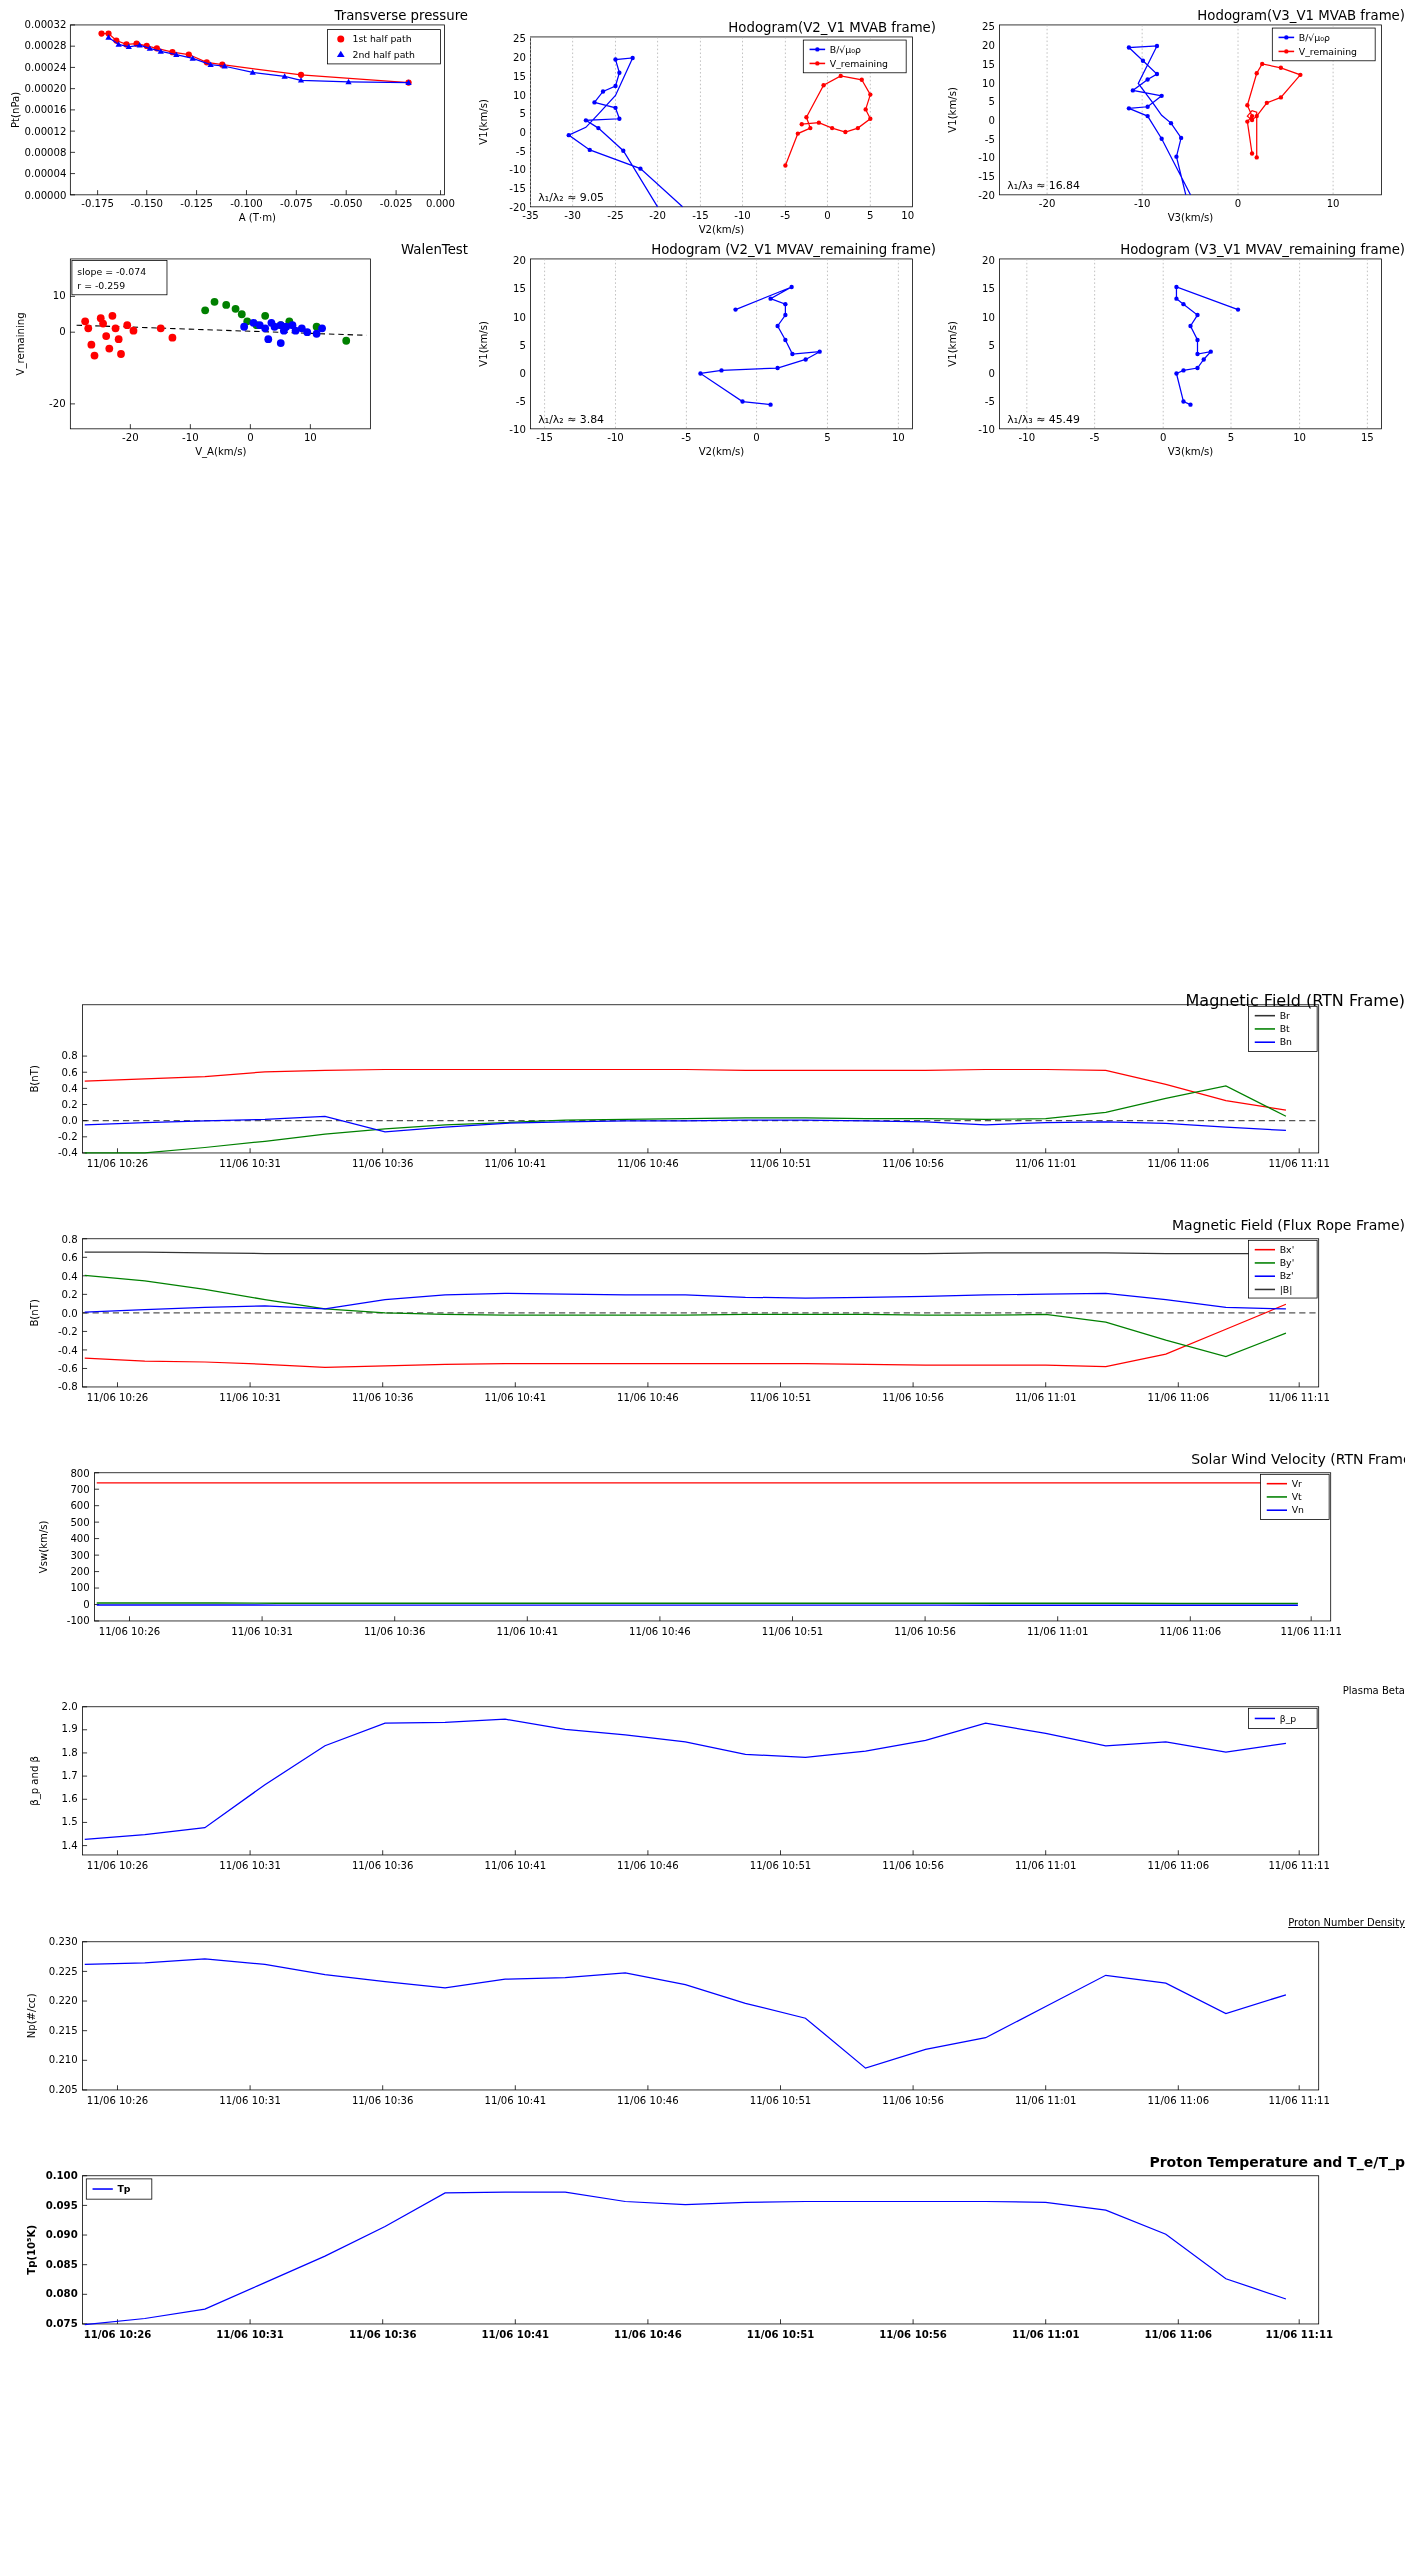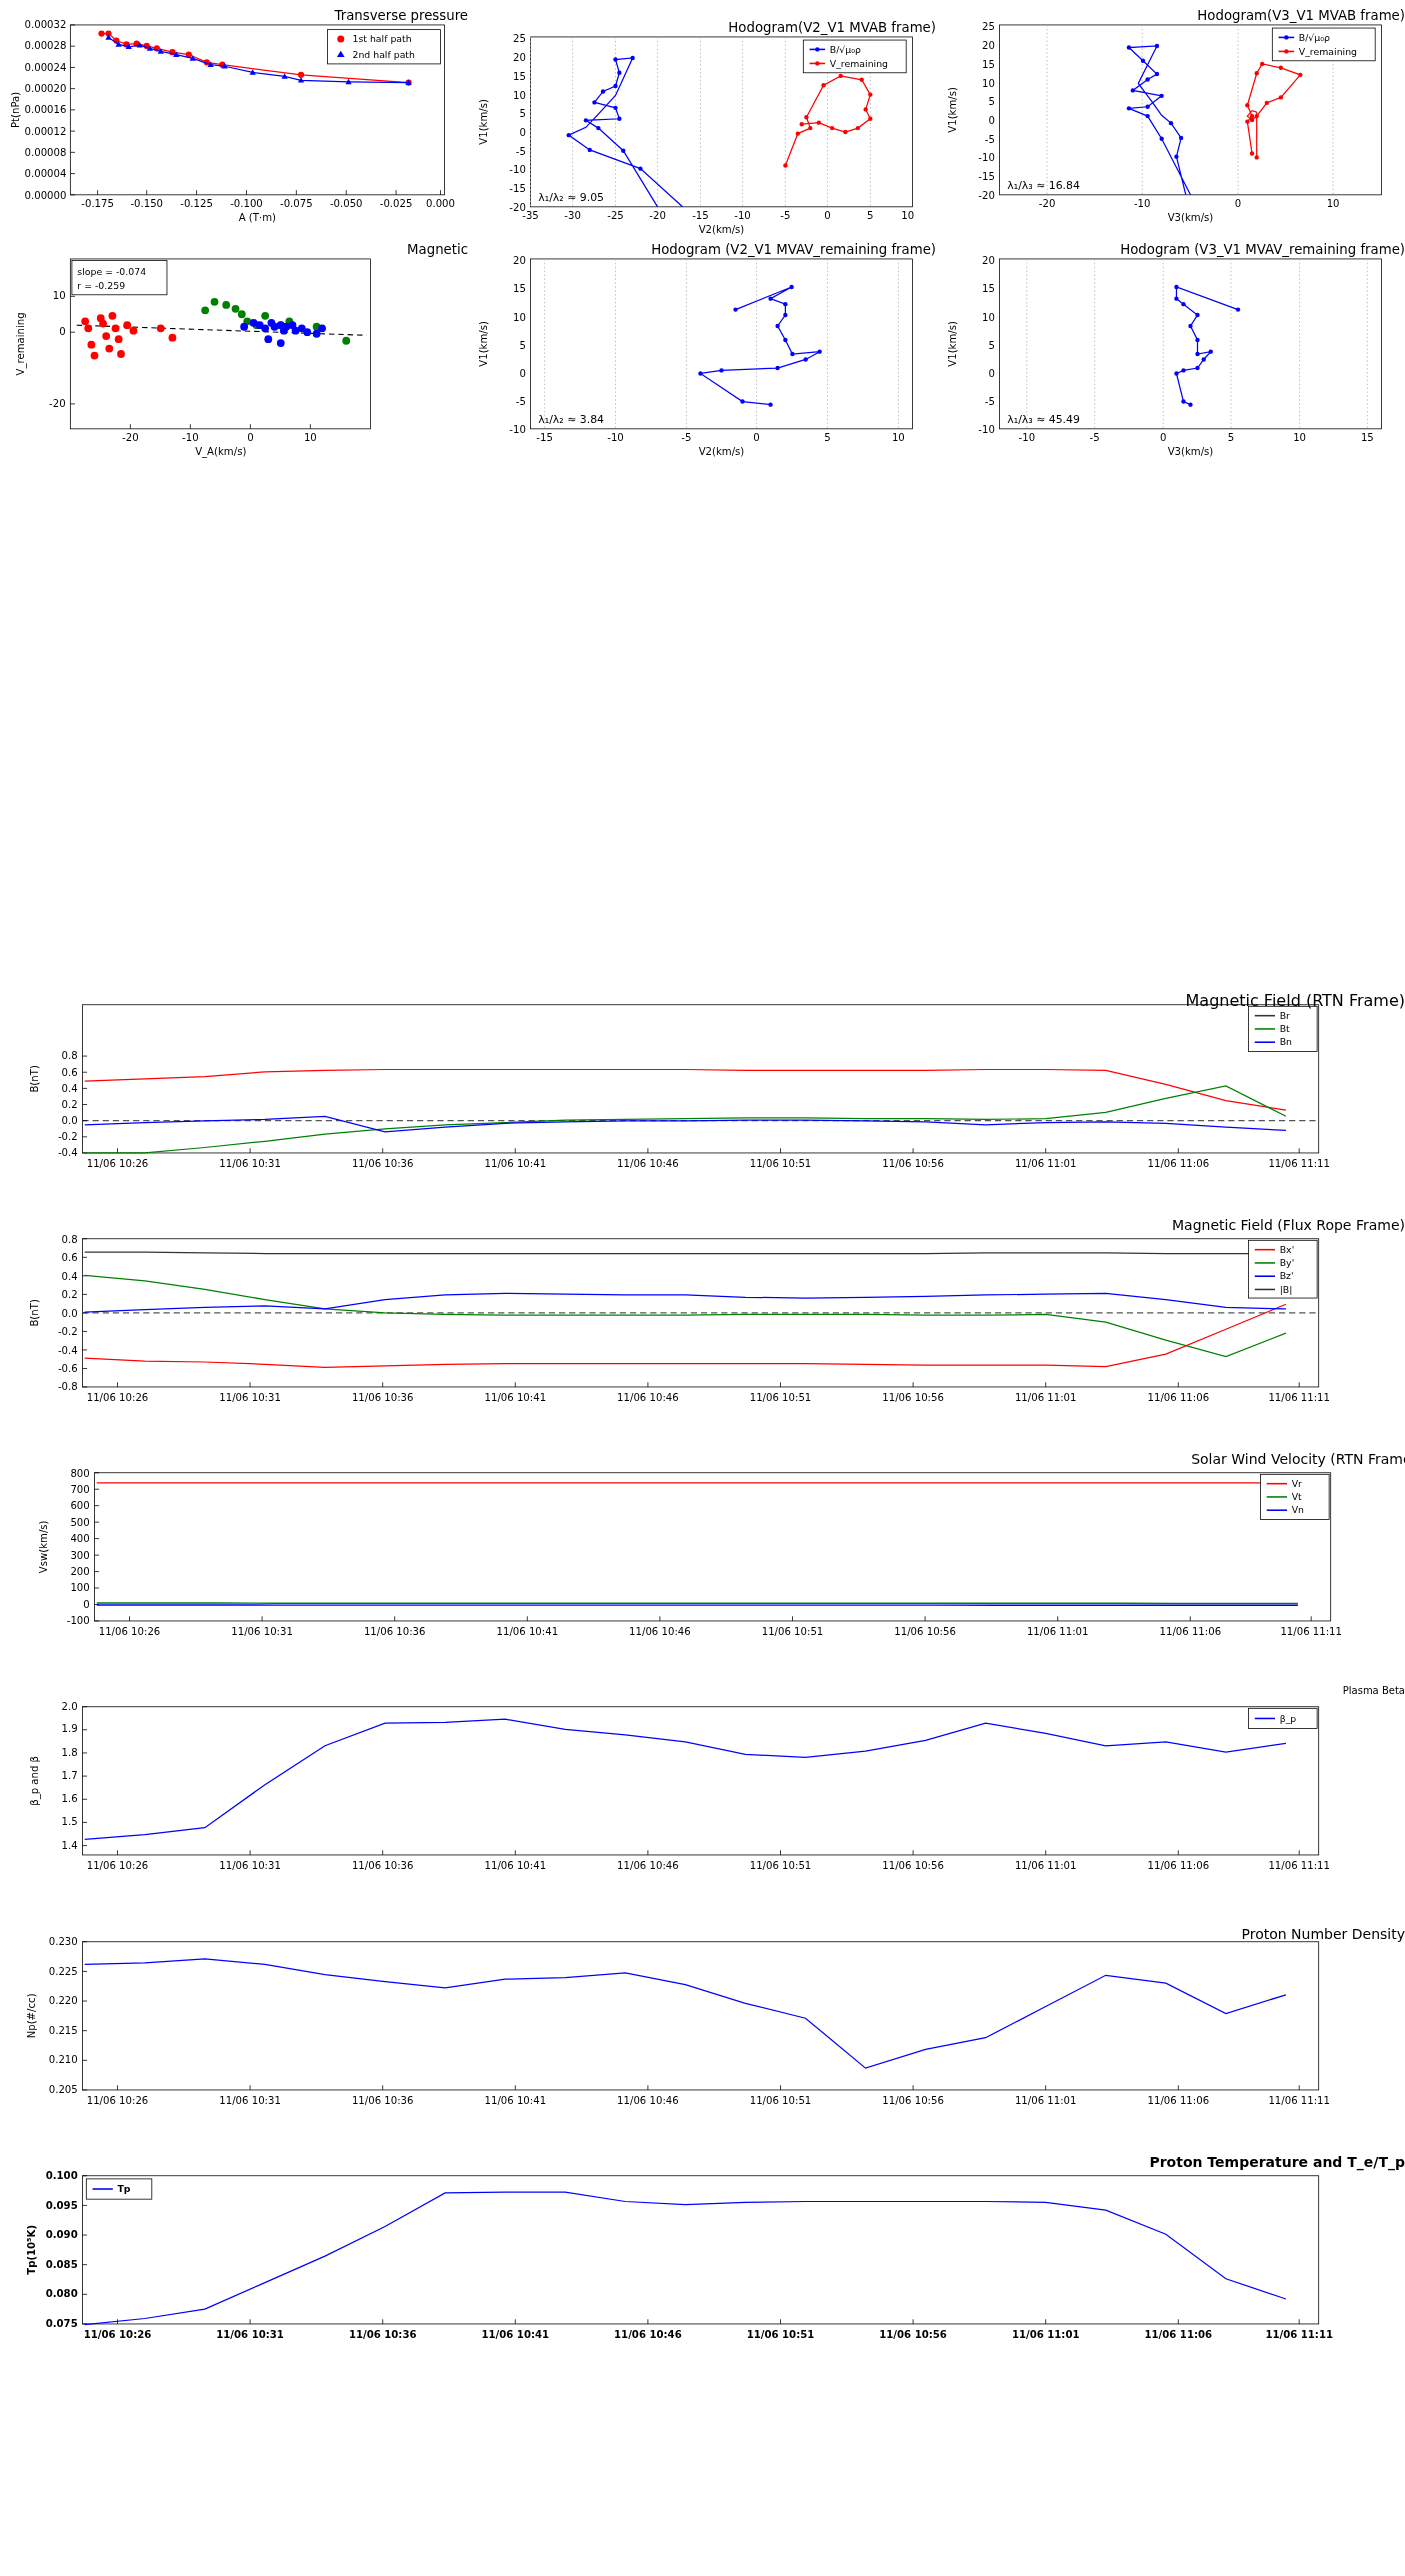--- a/index.html
+++ b/index.html
@@ -276,21 +276,21 @@
           <circle cx="448" cy="48" r="2.8" fill="#0000ff"></circle>
         <text class="legtext" x="464" y="52">B/√μ₀ρ</text>
         <line x1="438" y1="66" x2="458" y2="66" stroke="#ff0000" stroke-width="2"></line>
           <circle cx="448" cy="66" r="2.8" fill="#ff0000"></circle>
         <text class="legtext" x="464" y="70">V_remaining</text>
       </g>
     </svg>
   </div>
 
   <div class="panel" style="left:0;top:234px;width:468px;height:226px;">
-    <div class="title" style="top:7.8px;">Magnetic</div>
+    <div class="title" style="top:7.8px;">WalenTest</div>
     <svg width="468" height="226" viewBox="0 0 600 290">
       <rect x="90" y="32" width="385" height="218" fill="#fff" stroke="#000" stroke-width="1"></rect>
       <g class="tick" text-anchor="end">
         <text x="84" y="222">-20</text>
           <line x1="90" y1="218" x2="96" y2="218" stroke="#000"></line>
         <text x="84" y="130">0</text>
           <line x1="90" y1="126" x2="96" y2="126" stroke="#000"></line>
         <text x="84" y="84">10</text>
           <line x1="90" y1="80" x2="96" y2="80" stroke="#000"></line>
       </g>
@@ -712,21 +712,21 @@
       <polyline points="108,212 185,206 262,197 339,142 416,92 493,63 570,62 647,58 724,71 801,78 878,87 955,103 1032,107 1109,99 1186,85 1263,63 1340,76 1417,92 1494,87 1571,100 1648,89" fill="none" stroke="#0000ff" stroke-width="1.6"></polyline>
       <g>
         <rect class="legendbox" x="1600" y="44" width="88" height="26"></rect>
         <line x1="1608" y1="57" x2="1634" y2="57" stroke="#0000ff" stroke-width="2"></line>
         <text class="legtext" x="1640" y="61">β_p</text>
       </g>
     </svg>
   </div>
 
   <div class="panel" style="left:0;top:1909px;width:1405px;height:234px;">
-    <div class="title" style="top:17px;font-size:14px;">Proton Number Density</div>
+    <div class="title" style="top:8px;font-size:10px;text-decoration:underline;">Proton Number Density</div>
     <svg width="1405" height="234" viewBox="0 0 1800 300">
       <rect x="105" y="42" width="1585" height="190" fill="#fff" stroke="#000" stroke-width="1"></rect>
       <g class="tick" text-anchor="end">
         <text x="99" y="236">0.205</text>
           <line x1="105" y1="232" x2="111" y2="232" stroke="#000"></line>
         <text x="99" y="198">0.210</text>
           <line x1="105" y1="194" x2="111" y2="194" stroke="#000"></line>
         <text x="99" y="160">0.215</text>
           <line x1="105" y1="156" x2="111" y2="156" stroke="#000"></line>
         <text x="99" y="122">0.220</text>

